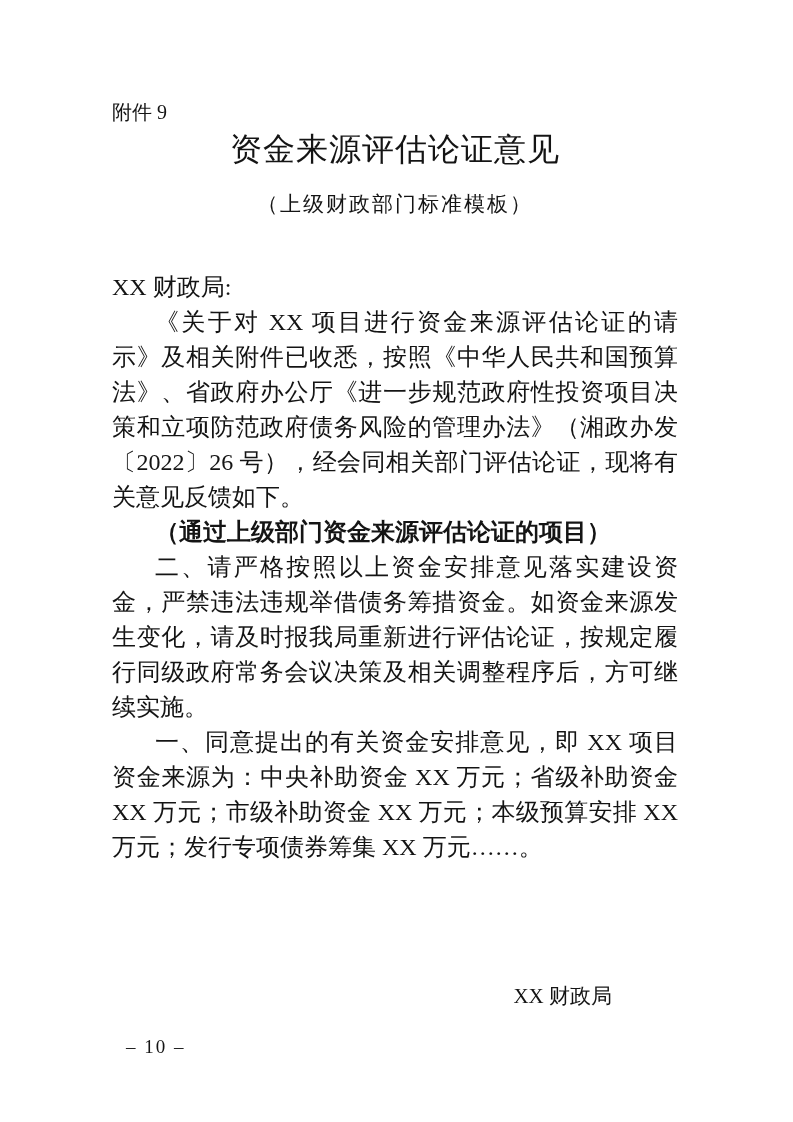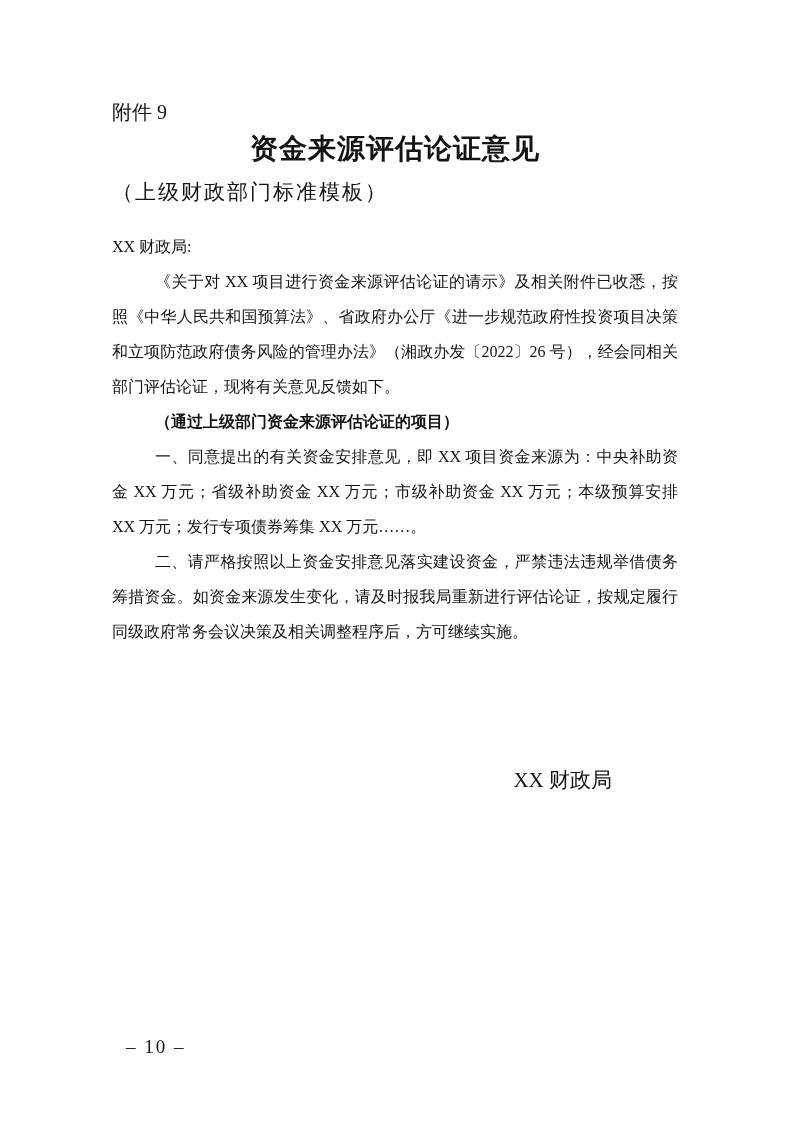--- a/index.html
+++ b/index.html
@@ -22,35 +22,36 @@
     top: 99px;
     width: 566px;
   }
   .attachment {
     font-size: 20px;
     line-height: 26px;
     text-align: left;
   }
   .title {
     margin: 4px 0 0 0;
-    font-size: 28px;
+    font-size: 32px;
     line-height: 40px;
-    font-weight: bold;
+    font-weight: normal;
     text-align: center;
     letter-spacing: 1px;
   }
   .subtitle {
-    margin-top: 8px;
+    margin-top: 20px;
     font-size: 21px;
     line-height: 30px;
+    text-align: center;
     letter-spacing: 2px;
   }
   .body {
-    margin-top: 22px;
-    font-size: 16px;
+    margin-top: 51px;
+    font-size: 24px;
     line-height: 35px;
     text-align: justify;
   }
   .body p {
     margin: 0;
     padding: 0;
   }
   .salutation {
     text-indent: 0;
   }
@@ -89,23 +90,23 @@
 
     <div class="subtitle">（上级财政部门标准模板）</div>
 
     <div class="body">
       <p class="salutation">XX 财政局:</p>
 
       <p class="para">《关于对 XX 项目进行资金来源评估论证的请示》及相关附件已收悉，按照《中华人民共和国预算法》、省政府办公厅《进一步规范政府性投资项目决策和立项防范政府债务风险的管理办法》（湘政办发〔2022〕26 号），经会同相关部门评估论证，现将有关意见反馈如下。</p>
 
       <p class="para bold">（通过上级部门资金来源评估论证的项目）</p>
 
+      <p class="para">二、请严格按照以上资金安排意见落实建设资金，严禁违法违规举借债务筹措资金。如资金来源发生变化，请及时报我局重新进行评估论证，按规定履行同级政府常务会议决策及相关调整程序后，方可继续实施。</p>
+
       <p class="para">一、同意提出的有关资金安排意见，即 XX 项目资金来源为：中央补助资金 XX 万元；省级补助资金 XX 万元；市级补助资金 XX 万元；本级预算安排 XX 万元；发行专项债券筹集 XX 万元……。</p>
-
-      <p class="para">二、请严格按照以上资金安排意见落实建设资金，严禁违法违规举借债务筹措资金。如资金来源发生变化，请及时报我局重新进行评估论证，按规定履行同级政府常务会议决策及相关调整程序后，方可继续实施。</p>
 
 
     </div>
 
     <div class="signature">
       <div>XX 财政局</div>
       
     </div>
 
   </div>

